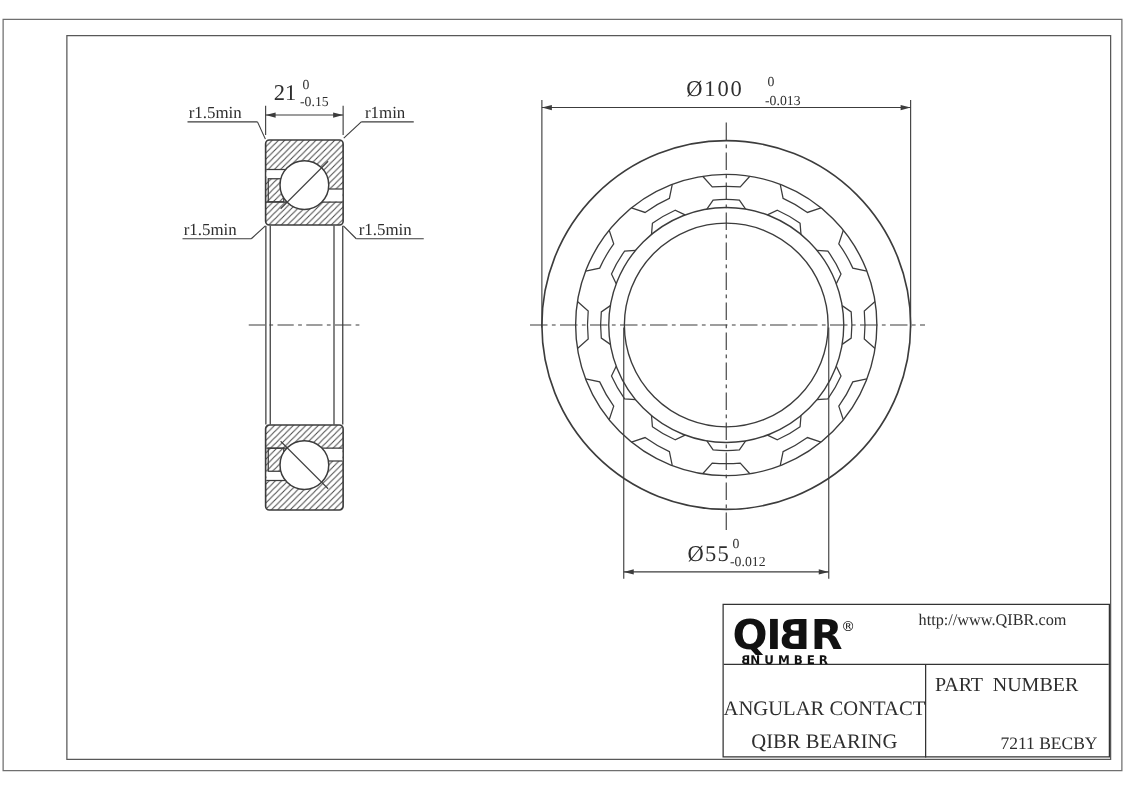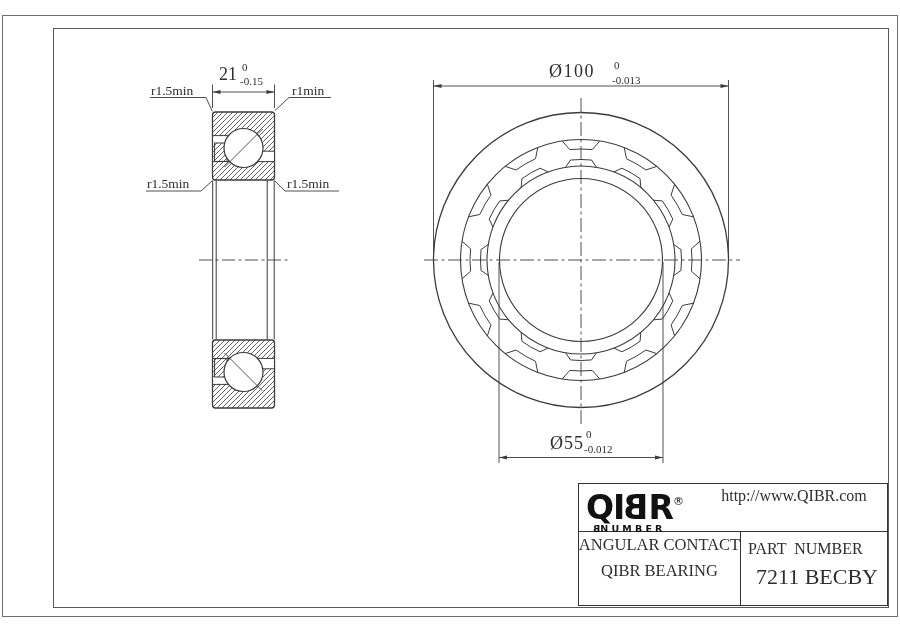--- a/index.html
+++ b/index.html
@@ -34,31 +34,31 @@
     font-family:"DejaVu Sans","Liberation Sans",sans-serif;font-weight:700;
     font-size:9.5px;letter-spacing:3.2px;color:#111;margin:-1px 0 0 7px;
   }
   .logo-sub .flip{display:inline-block;transform:scaleX(-1);letter-spacing:0;}
   .company-cell{position:absolute;left:122px;top:0;width:186px;height:47px;}
   .company-line1{
     height:21px;border-bottom:1.4px solid #333;display:flex;
     align-items:center;justify-content:center;font-size:12.3px;white-space:pre;
   }
   .company-line2{
-    height:24px;display:flex;align-items:center;justify-content:center;font-size:16px;
+    height:24px;display:flex;align-items:center;justify-content:center;font-size:13px;
   }
   .tb-row2{display:flex;height:74px;}
   .product-cell{
     width:162px;border-right:1.5px solid #333;box-sizing:border-box;
-    display:flex;flex-direction:column;align-items:center;justify-content:flex-start;
+    display:flex;flex-direction:column;align-items:center;justify-content:flex-end;
     font-size:16.5px;line-height:26px;white-space:pre;
   }
   .part-cell{flex:1;position:relative;font-size:16px;text-decoration:underline;}
   .part-label{position:absolute;left:7px;top:8px;white-space:pre;}
-  .part-number{position:absolute;right:9px;top:32px;font-size:22px;white-space:pre;}
+  .part-number{position:absolute;right:9px;top:56px;font-size:14px;white-space:pre;}
 </style>
 </head>
 <body>
 
 <div class="outer-border"></div>
 <div class="inner-frame"></div>
 
 <svg class="drawing" width="900" height="636" viewBox="0 0 900 636">
   <defs>
     <pattern id="hatch" width="5" height="5" patternUnits="userSpaceOnUse">

